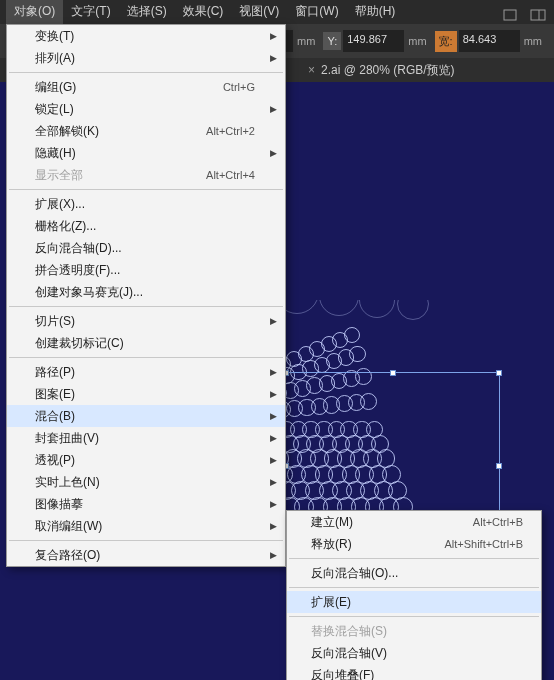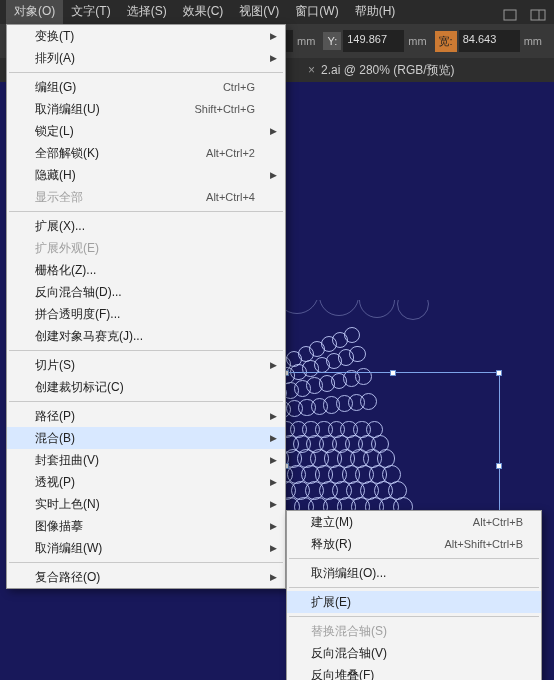--- a/index.html
+++ b/index.html
@@ -222,45 +222,38 @@
       <span>变换(T)</span>
     </div>
     <div class="it sub">
       <span>排列(A)</span>
     </div>
     <div class="sep"></div>
     <div class="it">
       <span>编组(G)</span>
       <span class="sh">Ctrl+G</span>
     </div>
-    <div class="it">
-      <span>取消编组(U)</span>
-      <span class="sh">Shift+Ctrl+G</span>
-    </div>
     <div class="it sub">
       <span>锁定(L)</span>
     </div>
     <div class="it">
       <span>全部解锁(K)</span>
       <span class="sh">Alt+Ctrl+2</span>
     </div>
     <div class="it sub">
       <span>隐藏(H)</span>
     </div>
     <div class="it dis">
       <span>显示全部</span>
       <span class="sh">Alt+Ctrl+4</span>
     </div>
     <div class="sep"></div>
     <div class="it">
       <span>扩展(X)...</span>
     </div>
-    <div class="it dis">
-      <span>扩展外观(E)</span>
-    </div>
     <div class="it">
       <span>栅格化(Z)...</span>
     </div>
     <div class="it">
       <span>反向混合轴(D)...</span>
     </div>
     <div class="it">
       <span>拼合透明度(F)...</span>
     </div>
     <div class="it">
@@ -269,20 +262,23 @@
     <div class="sep"></div>
     <div class="it sub">
       <span>切片(S)</span>
     </div>
     <div class="it">
       <span>创建裁切标记(C)</span>
     </div>
     <div class="sep"></div>
     <div class="it sub">
       <span>路径(P)</span>
+    </div>
+    <div class="it sub">
+      <span>图案(E)</span>
     </div>
     <div class="it sub hi">
       <span>混合(B)</span>
     </div>
     <div class="it sub">
       <span>封套扭曲(V)</span>
     </div>
     <div class="it sub">
       <span>透视(P)</span>
     </div>
@@ -304,21 +300,21 @@
     <div class="it">
       <span>建立(M)</span>
       <span class="sh">Alt+Ctrl+B</span>
     </div>
     <div class="it">
       <span>释放(R)</span>
       <span class="sh">Alt+Shift+Ctrl+B</span>
     </div>
     <div class="sep"></div>
     <div class="it">
-      <span>取消编组(O)...</span>
+      <span>反向混合轴(O)...</span>
     </div>
     <div class="sep"></div>
     <div class="it hi">
       <span>扩展(E)</span>
     </div>
     <div class="sep"></div>
     <div class="it dis">
       <span>替换混合轴(S)</span>
     </div>
     <div class="it">

